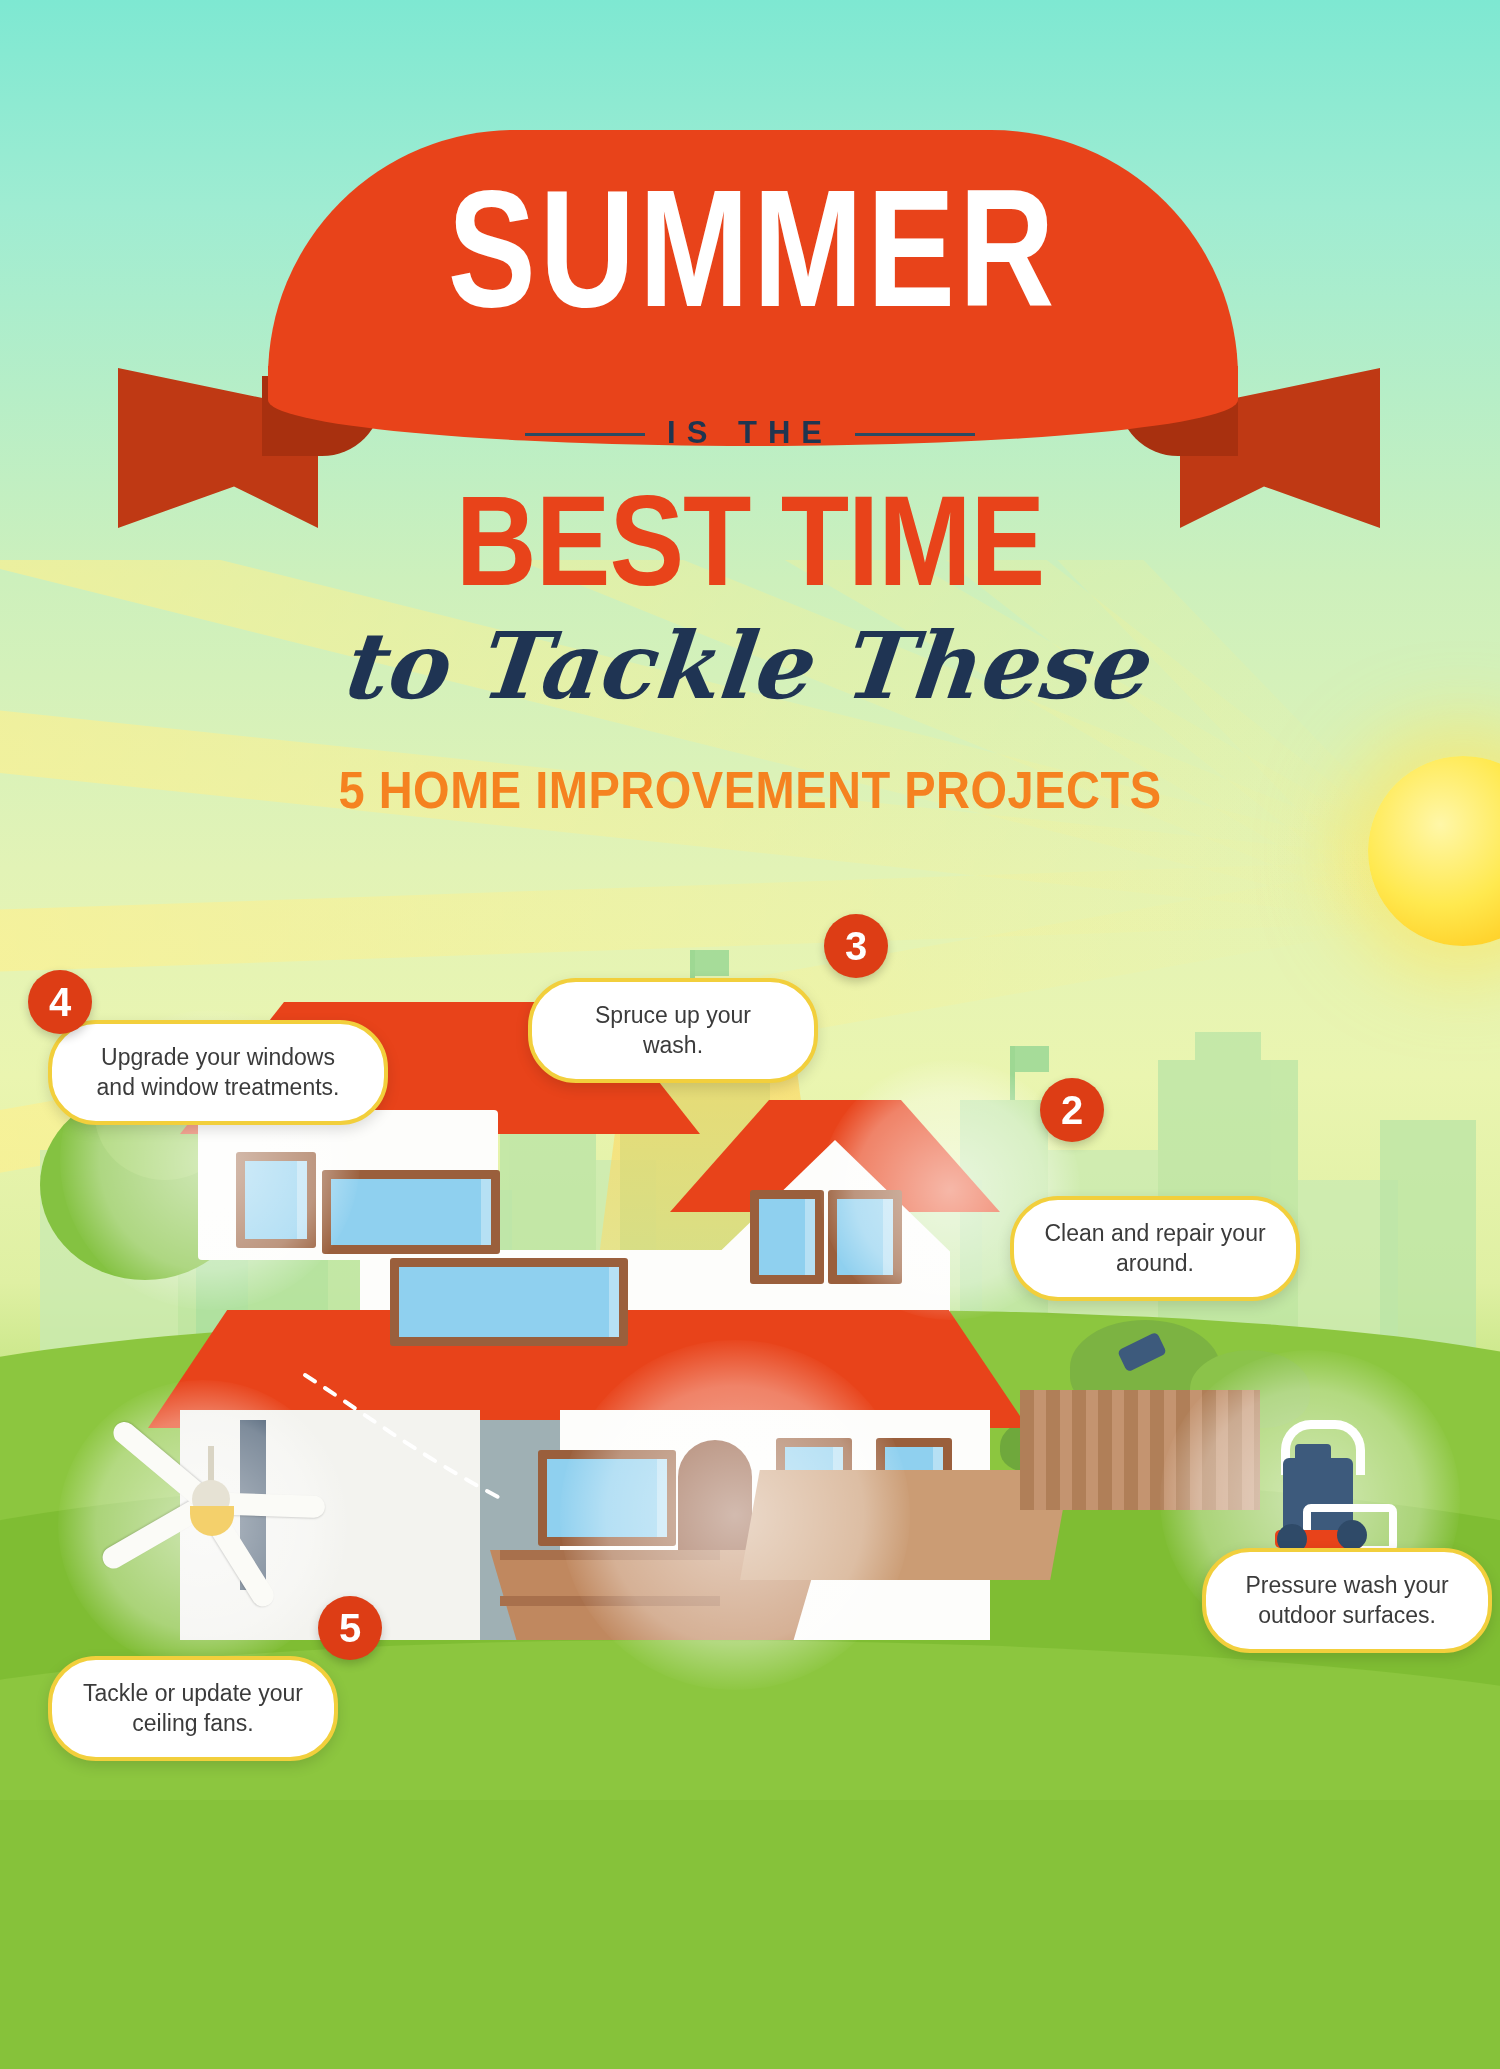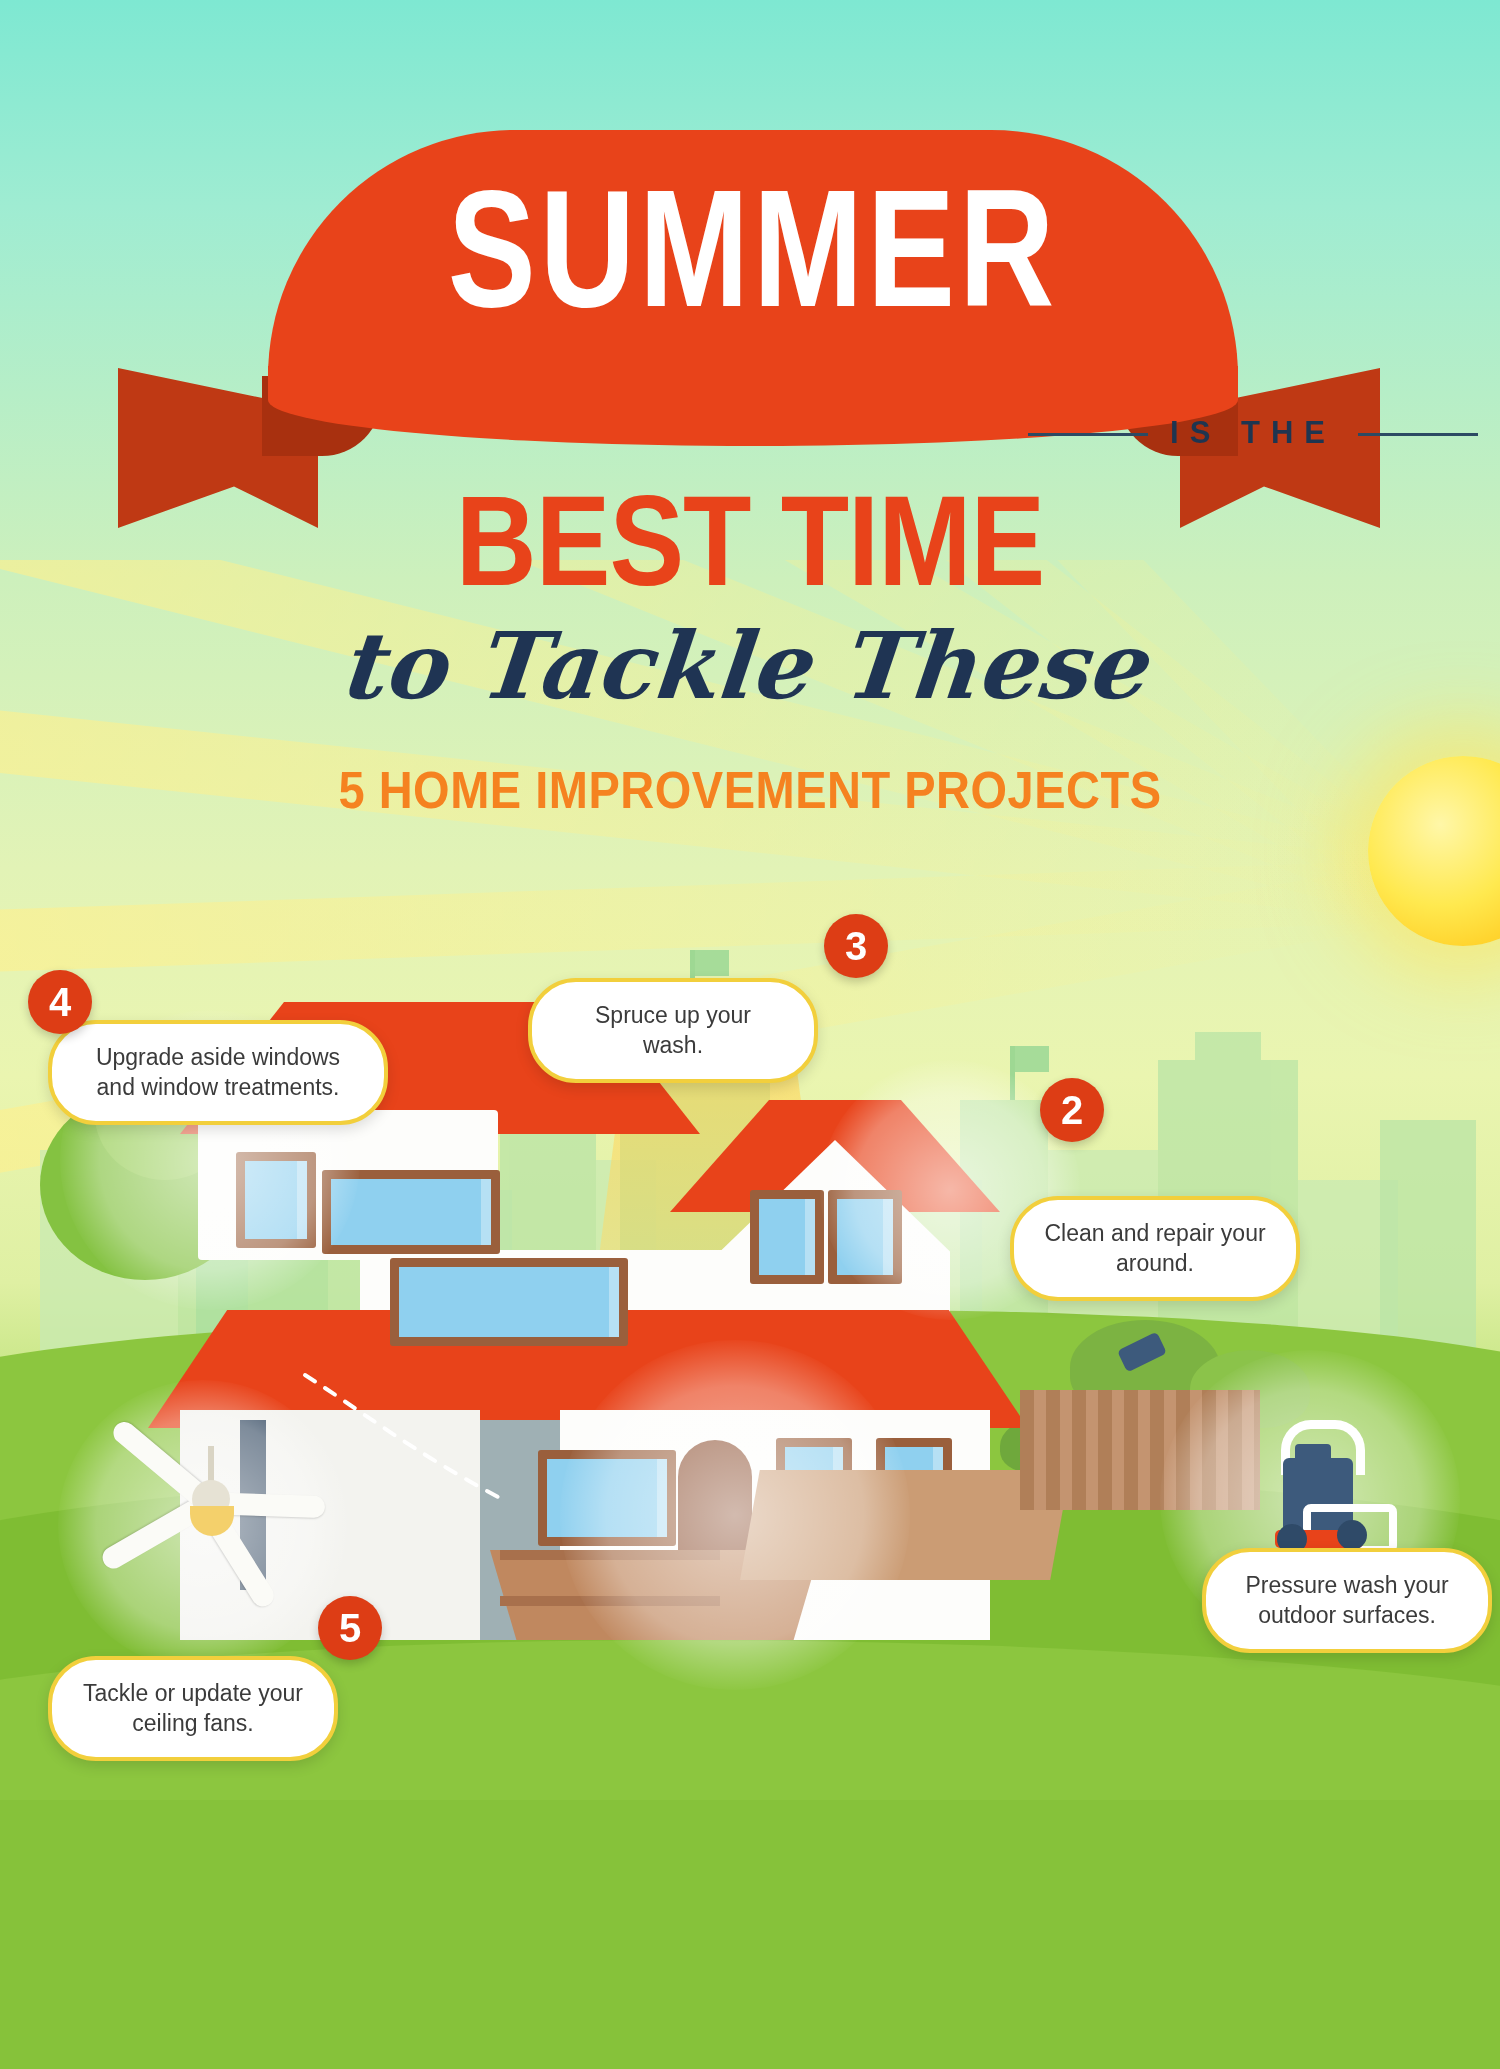--- a/index.html
+++ b/index.html
@@ -53,21 +53,21 @@
   .banner-bottom{position:absolute;left:268px;top:236px;width:970px;height:80px;background:#e8431a;
      border-radius:0 0 50% 50%/0 0 46px 46px;}
   .banner-title{
      position:absolute;left:268px;top:36px;width:970px;text-align:center;
      color:#ffffff;font-size:132px;line-height:1;font-weight:bold;
      letter-spacing:4px;font-family:"Liberation Sans", sans-serif;
      transform:scaleY(1.26);transform-origin:50% 0;
   }
 
   
-  .isthe{position:absolute;left:0;top:415px;width:1500px;text-align:right;
+  .isthe{position:absolute;left:0;top:415px;width:1500px;text-align:center;
      color:#1e3550;font-size:31px;letter-spacing:11px;font-weight:bold;}
   .isthe .rule{display:inline-block;width:120px;height:3px;background:#2c4a63;vertical-align:7px;margin:0 22px;}
   .best-time{position:absolute;left:0;top:478px;width:1500px;text-align:center;
      color:#e8431a;font-size:112px;font-weight:bold;line-height:1;letter-spacing:-1px;
      transform:scaleY(1.14);transform-origin:50% 0;}
   .script{position:absolute;left:0;top:620px;width:1500px;text-align:center;
      color:#1f3453;font-size:92px;line-height:1;
      font-family:"DejaVu Serif", serif;font-style:italic;font-weight:bold;
      transform:skewX(-8deg);}
   .sub{position:absolute;left:0;top:760px;width:1500px;text-align:center;
@@ -296,21 +296,21 @@
 
   <div class="isthe">
     <span class="rule"></span><span>IS THE</span><span class="rule"></span>
   </div>
   <div class="best-time">BEST TIME</div>
   <div class="script">to Tackle These</div>
   <div class="sub">5 HOME IMPROVEMENT PROJECTS</div>
 
   <div class="callout c4">
     <div class="badge">4</div>
-    <div class="bubble">Upgrade aside windows and window treatments.</div>
+    <div class="bubble">Upgrade your windows and window treatments.</div>
   </div>
 
   <div class="callout c3">
     <div class="badge">3</div>
     <div class="bubble">Spruce up your wash.</div>
   </div>
 
   <div class="callout c2">
     <div class="badge">2</div>
     <div class="bubble">Clean and repair your around.</div>

